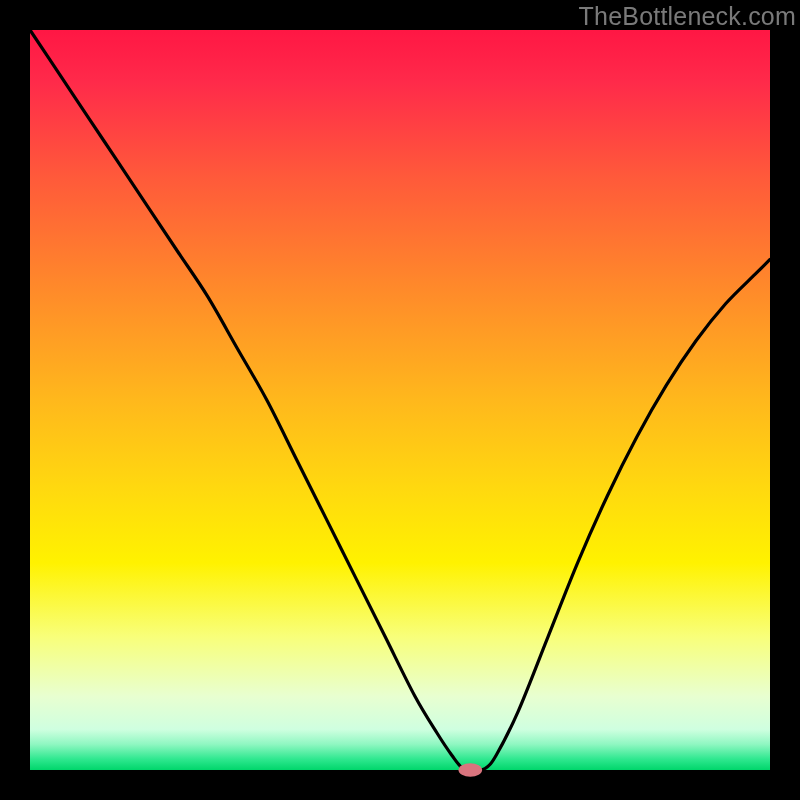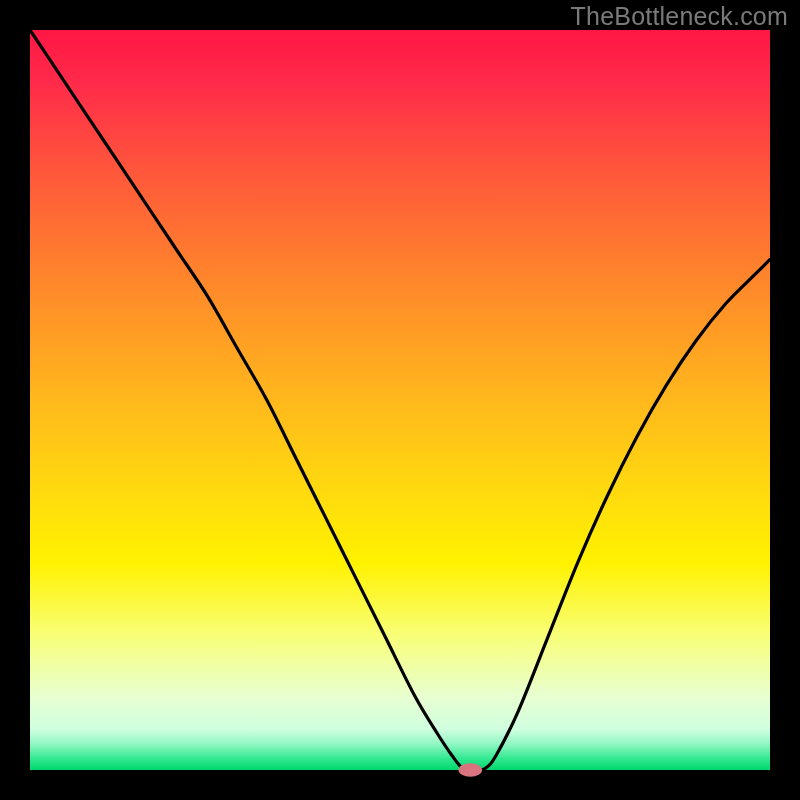--- a/index.html
+++ b/index.html
@@ -12,21 +12,21 @@
     font-family: Arial, Helvetica, sans-serif;
   }
   .chart-container {
     position: relative;
     width: 800px;
     height: 800px;
   }
   .watermark {
     position: absolute;
     top: 2px;
-    right: 12px;
+    right: 4px;
     color: #7a7a7a;
     font-size: 25px;
     font-weight: 500;
     letter-spacing: 0.2px;
     z-index: 10;
   }
   svg {
     display: block;
   }
 </style>

